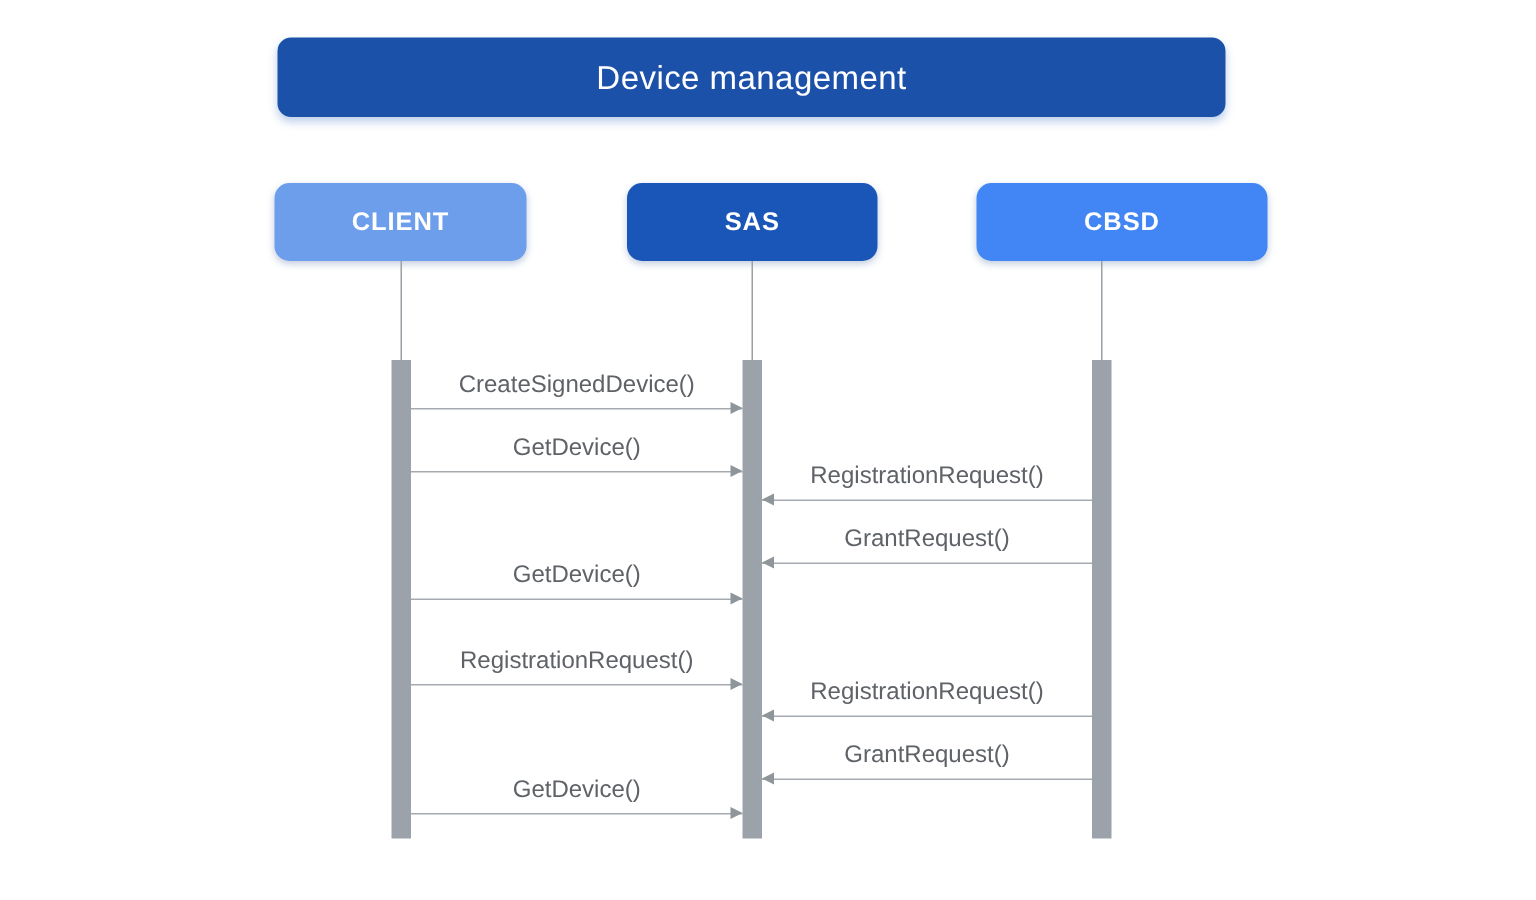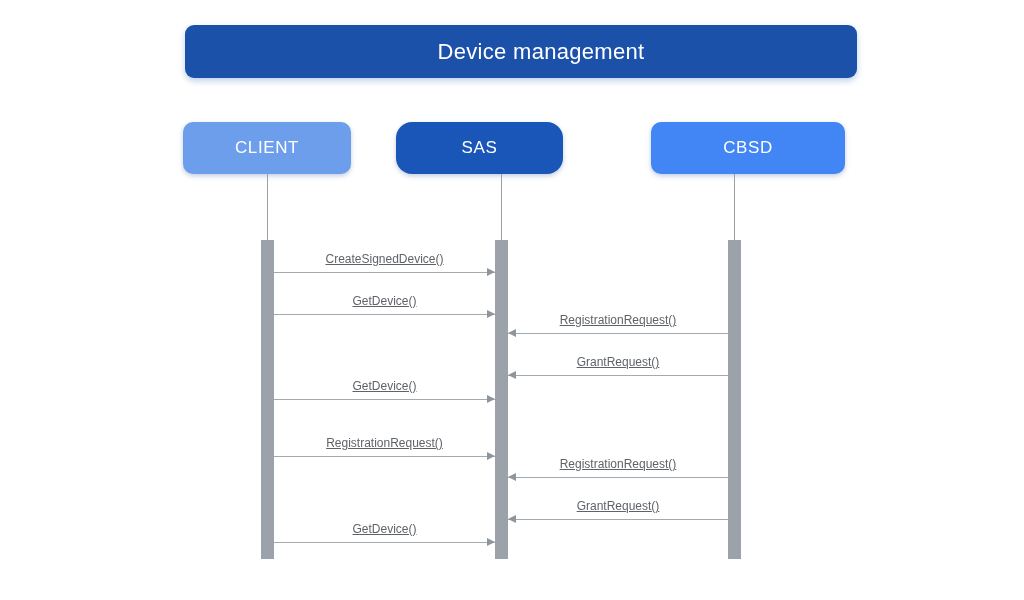--- a/index.html
+++ b/index.html
@@ -26,40 +26,39 @@
     background: var(--title-bg, #1C51A9);
     border-radius: 9px;
     box-shadow: 0 3px 6px rgba(110, 150, 210, 0.45);
     display: flex;
     align-items: center;
     justify-content: center;
     color: #ffffff;
     font-size: 22px;
     font-weight: 500;
     letter-spacing: 0.3px;
-    padding-left: 40px;
   }
 
   
   .actor-box {
     position: absolute;
     top: 122px;
     height: 52px;
     border-radius: 10px;
     box-shadow: 0 2px 5px rgba(120, 145, 185, 0.45);
     display: flex;
     align-items: center;
     justify-content: center;
     color: #ffffff;
     font-size: 17px;
-    font-weight: normal;
+    font-weight: bold;
     letter-spacing: 0.6px;
   }
   .actor-client { left: 183px; width: 168px; background: var(--client-bg, #6D9EEB); }
-  .actor-sas    { left: 396px; width: 167px; background: var(--sas-bg, #1A56B8); border-radius: 16px; }
+  .actor-sas    { left: 418px; width: 167px; background: var(--sas-bg, #1A56B8); }
   .actor-cbsd   { left: 651px; width: 194px; background: var(--cbsd-bg, #4285F4); }
 
   
   .lifeline {
     position: absolute;
     top: 174px;
     height: 66px;
     width: 1px;
     background: var(--lifeline, #9AA0A6);
   }
@@ -110,24 +109,23 @@
   .m-left .msg-arrowhead {
     left: 0;
     border-right: 8px solid var(--arrowhead, #8E959B);
   }
   .msg-label {
     position: absolute;
     left: 0;
     right: 0;
     bottom: 6px;
     text-align: center;
-    font-size: 12px;
+    font-size: 16px;
     color: var(--label, #5F6368);
     white-space: nowrap;
-    text-decoration: underline;
   }
 </style>
 </head>
 <body>
 
 <div id="canvas">
 
   <div class="title-banner">
     <span>Device management</span>
   </div>

